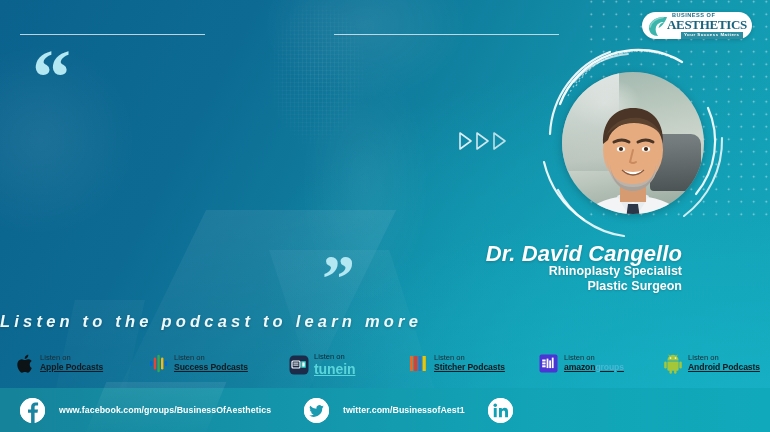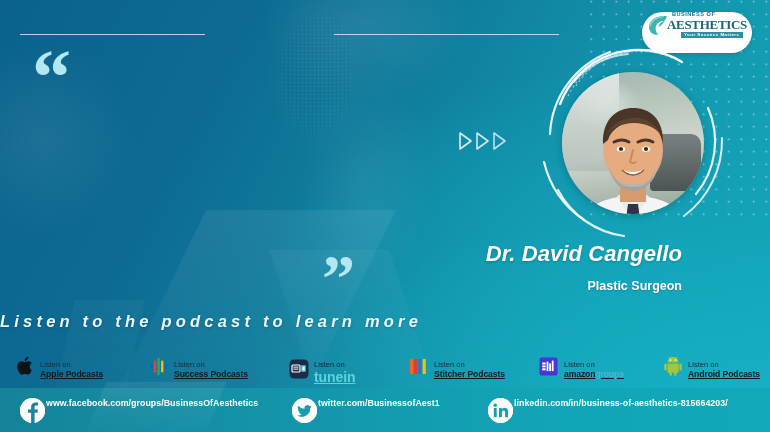--- a/index.html
+++ b/index.html
@@ -63,22 +63,22 @@
     position:absolute;left:32px;top:100px;width:420px;
     color:#ffffff;font-size:20.5px;line-height:1.46;font-weight:600;
     letter-spacing:.1px;text-shadow:0 1px 3px rgba(0,0,0,.18);
   }
 
   
   .arrows{position:absolute;left:458px;top:131px;display:flex;gap:2px;}
 
   
   .logo-pill{
-    position:absolute;left:642px;top:12px;width:110px;height:41px;border-radius:21px;
-    background:#ffffff;display:flex;align-items:flex-start;justify-content:center;
+    position:absolute;left:642px;top:12px;width:110px;height:27px;border-radius:21px;
+    background:#ffffff;display:flex;align-items:center;justify-content:center;
     box-shadow:0 1px 4px rgba(0,0,0,.16);
   }
   .logo-inner{display:flex;align-items:center;gap:2px;}
   .logo-txt{display:flex;flex-direction:column;line-height:1;margin-left:-4px;}
   .logo-top{font-size:5.6px;font-weight:700;color:#1b6f8a;letter-spacing:.5px;margin-left:5px;}
   .logo-main{font-size:13px;font-weight:800;color:#19647e;letter-spacing:-.3px;
     font-family:"Liberation Serif","DejaVu Serif",serif;}
   .logo-sub{font-size:4.4px;font-weight:700;color:#ffffff;background:#2c8ea0;
     letter-spacing:.5px;padding:1px 3px;margin-top:1px;align-self:flex-start;margin-left:14px;}
 
@@ -117,40 +117,40 @@
   .cta{
     position:absolute;left:0;right:0;top:312px;text-align:left;
     color:#eef8fb;font-size:16.5px;font-style:italic;font-weight:700;letter-spacing:4.2px;
     text-shadow:0 1px 3px rgba(0,0,0,.2);
   }
 
   
   .badges{position:absolute;left:0;top:348px;width:770px;height:34px;}
   .badge{position:absolute;display:flex;align-items:center;gap:5px;}
   .badge .bicon{width:21px;height:21px;flex:0 0 21px;display:flex;align-items:center;justify-content:center;}
-  .badge .btxt{display:flex;flex-direction:column;line-height:1.12;margin-top:8px;}
+  .badge .btxt{display:flex;flex-direction:column;line-height:1.12;}
   .badge .b1{font-size:7.6px;color:#1b2b33;font-weight:500;}
   .badge .b2{font-size:8.6px;color:#0e1a20;font-weight:800;letter-spacing:-.1px;text-decoration:underline;}
   .badge.light .b1{color:#0e2730;}
   .amz .b2 .muted{color:#49b8d6;font-weight:700;}
 
   
   .socialbar{
     position:absolute;left:0;bottom:0;width:770px;height:44px;
     background:linear-gradient(90deg,#15839a 0%,#1495ab 38%,#12a3b6 68%,#10a9bb 100%);
     display:flex;align-items:center;
   }
   .sbeam{position:absolute;left:95px;top:-6px;width:120px;height:56px;
     background:linear-gradient(180deg,rgba(255,255,255,.08),rgba(255,255,255,0));transform:skewX(-22deg);}
-  .social{position:absolute;display:flex;gap:1px;}
+  .social{position:absolute;display:flex;align-items:center;gap:14px;}
   .social .sicon{width:25px;height:25px;border-radius:50%;background:#ffffff;
     display:flex;align-items:center;justify-content:center;flex:0 0 25px;}
   .social .surl{color:#ffffff;font-size:8.8px;font-weight:600;letter-spacing:.05px;white-space:nowrap;}
   .sc-fb{left:20px;}
-  .sc-tw{left:292px;}
+  .sc-tw{left:304px;}
   .sc-li{left:488px;}
 </style>
 </head>
 <body>
 
 <div id="poster">
 
   <div class="glow-l"></div>
   <div class="mic-blur"></div>
   <div class="mic-mesh"></div>
@@ -237,20 +237,21 @@
         <path d="M45 66 C46 86 56 98 71 98 C86 98 96 86 97 66 C95 84 86 92 71 92 C56 92 47 84 45 66 Z" fill="#b9b3ab"></path>
         <path d="M48 72 C50 90 58 99 71 99 C84 99 92 90 94 72 C92 88 84 95 71 95 C58 95 50 88 48 72 Z" fill="#a8a29a"></path>
 
         <path d="M60 78 q11 9 22 0 q-11 4 -22 0 Z" fill="#ffffff"></path>
         <path d="M60 78 q11 10 22 0" stroke="#8a5b3f" stroke-width="1.3" fill="none"></path>
       </svg>
     </div>
   </div>
 
   <div class="name">Dr. David Cangello</div>
+  <div class="role1">Rhinoplasty Specialist</div>
   <div class="role2">Plastic Surgeon</div>
 
   <div class="cta">Listen to the podcast to learn more</div>
 
   <div class="badges">
 
     <div class="badge" style="left:14px;top:5px;">
       <span class="bicon">
         <svg width="17" height="20" viewBox="0 0 17 20">
           <path d="M13.7 10.6c0-2.3 1.9-3.4 2-3.5-1.1-1.6-2.8-1.8-3.4-1.8-1.4-.2-2.8.8-3.5.8-.7 0-1.8-.8-3-.8-1.5 0-2.9.9-3.7 2.3-1.6 2.7-.4 6.8 1.1 9 .8 1.1 1.6 2.3 2.8 2.2 1.1 0 1.6-.7 2.9-.7s1.7.7 2.9.7c1.2 0 2-1.1 2.7-2.2.9-1.2 1.2-2.5 1.2-2.5s-2-.8-2-3.5zM11.4 3.6c.6-.8 1-1.8.9-2.9-.9 0-2 .6-2.6 1.4-.6.7-1.1 1.7-.9 2.8 1 .1 2-.5 2.6-1.3z" fill="#0d1418"></path>
@@ -375,17 +376,16 @@
 
     <div class="social sc-li">
       <span class="sicon">
         <svg width="25" height="25" viewBox="0 0 25 25">
           <circle cx="12.5" cy="12.5" r="12.5" fill="#ffffff"></circle>
           <rect x="5.8" y="10" width="2.9" height="9.2" fill="#12a0b4"></rect>
           <circle cx="7.25" cy="7.2" r="1.75" fill="#12a0b4"></circle>
           <path d="M11 10h2.8v1.3a3.1 3.1 0 0 1 2.8-1.5c2.5 0 3.4 1.6 3.4 4v5.4h-2.9v-4.8c0-1.2-.4-2-1.5-2s-1.7.8-1.7 2v4.8H11z" fill="#12a0b4"></path>
         </svg>
       </span>
-      <span class="surl">linkedin.com/in/business-of-aesthetics-815664203/</span>
     </div>
   </div>
 
 </div>
 
 </body></html>

